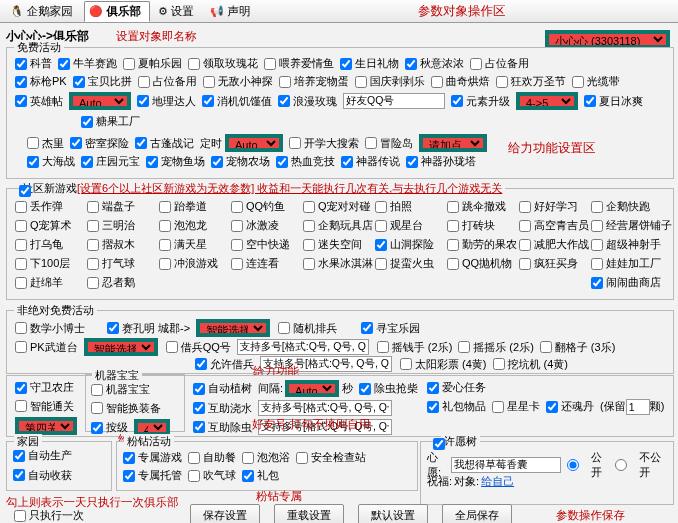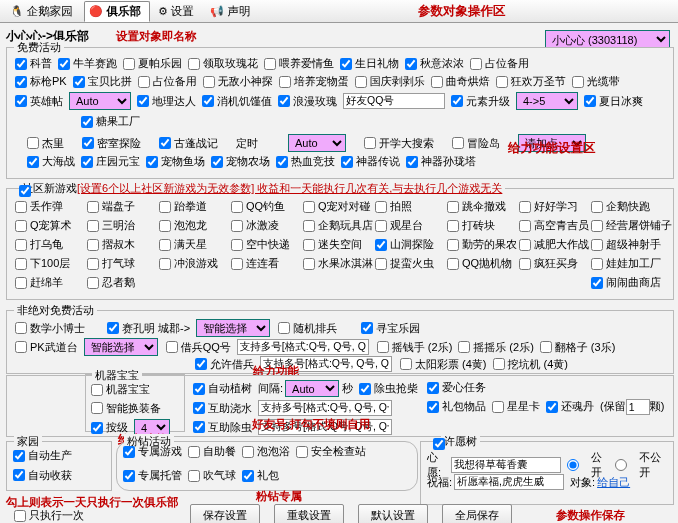--- a/index.html
+++ b/index.html
@@ -40,22 +40,22 @@
   .breadcrumb{
     position:absolute;left:6px;top:28px;
     font-size:12px;font-weight:bold;
   }
   .hdr-select-wrap{
     position:absolute;right:8px;top:30px;
   }
   select.ui{
     font-family:"Liberation Sans",sans-serif;
     font-size:11px;
-    border:1px solid #0f766e;
-    background:#f0abfc;
+    border:4px solid #0f766e;
+    background:#ef4444;
     height:19px;
     padding:0 2px;
   }
   .panel{
     position:absolute;
     border:1px solid #b9b9b9;
     background:#f2f2f2;
   }
   .legend{
     position:absolute;
@@ -79,21 +79,21 @@
     background:#fff;
     font-size:10.5px;
     height:16px;
     padding:0 2px;
     font-family:"Liberation Sans",sans-serif;
     box-sizing:border-box;
   }
   .annot{
     position:absolute;
     color:#c00000;
-    font-weight:bold;
+    font-weight:normal;
     font-size:12.5px;
     white-space:nowrap;
   }
   .annot.sm{font-size:11.5px;}
   .btn{
     border:1px solid #8d8d8d;
     background:linear-gradient(#fcfcfc,#e6e6e6);
     font-size:11px;
     padding:3px 12px;
     border-radius:2px;
@@ -245,34 +245,34 @@
       </label>
   </div>
 
   <div class="row" style="position:absolute;left:74px;top:66px;">
     <label class="cb">
         <input type="checkbox" checked="" style="">
         <span>糖果工厂</span>
       </label>
   </div>
 
-  <div class="row" style="position:absolute;left:20px;top:86px;gap:12px;">
+  <div class="row" style="position:absolute;left:20px;top:86px;">
     <label class="cb">
         <input type="checkbox" style="">
         <span>杰里</span>
       </label>
     <label class="cb">
         <input type="checkbox" checked="" style="">
         <span>密室探险</span>
       </label>
     <label class="cb">
         <input type="checkbox" checked="" style="">
         <span>古蓬战记</span>
       </label>
-    <span style="margin-right:18px;">定时</span>
+    <span style="margin-right:3px;">定时</span>
     <select class="ui" style="width:58px;height:18px;margin-right:6px;"><option>Auto</option></select>
     <label class="cb">
         <input type="checkbox" style="">
         <span>开学大搜索</span>
       </label>
     <label class="cb">
         <input type="checkbox" style="">
         <span>冒险岛</span>
       </label>
     <select class="ui" style="width:68px;height:18px;"><option>请加点</option></select>
@@ -549,20 +549,33 @@
         <input type="checkbox" style="">
         <span>挖坑机 (4黄)</span>
       </label>
   </div>
 </div>
 
 <div class="annot sm" style="left:253px;top:364px;">给力功能</div>
 
 <div class="panel" style="left:6px;top:375px;width:666px;height:60px;">
 
+  <div style="position:absolute;left:8px;top:4px;">
+    <label class="cb">
+        <input type="checkbox" checked="" style="">
+        <span>守卫农庄</span>
+      </label>
+    <div style="height:3px"></div>
+    <label class="cb">
+        <input type="checkbox" style="">
+        <span>智能通关</span>
+      </label>
+    <div style="height:3px"></div>
+    <select class="ui" style="width:62px;height:18px;"><option>第四关</option></select>
+  </div>
 
   <div style="position:absolute;left:78px;top:-2px;width:98px;border:1px solid #b9b9b9;height:56px;">
     <div class="legend" style="left:6px;top:-7px;">机器宝宝</div>
     <div style="position:absolute;left:5px;top:7px;">
       <label class="cb">
           <input type="checkbox" style="">
           <span>机器宝宝</span>
         </label>
       <div style="height:3px"></div>
       <label class="cb">
@@ -651,23 +664,23 @@
         <span>自动生产</span>
       </label>
     <div style="height:4px"></div>
     <label class="cb">
         <input type="checkbox" checked="" style="">
         <span>自动收获</span>
       </label>
   </div>
 </div>
 
-<div class="panel" style="left:116px;top:441px;width:300px;height:48px;border-radius:13px;">
+<div class="panel" style="left:116px;top:441px;width:300px;height:48px;">
   <div class="legend">粉钻活动</div>
-  <div class="row" style="position:absolute;left:6px;top:2px;">
+  <div class="row" style="position:absolute;left:6px;top:8px;">
     <label class="cb">
         <input type="checkbox" checked="" style="">
         <span>专属游戏</span>
       </label>
     <label class="cb">
         <input type="checkbox" style="">
         <span>自助餐</span>
       </label>
     <label class="cb">
         <input type="checkbox" style="">
@@ -708,21 +721,20 @@
         <span>公开</span>
       </label>
     <label class="radio">
         <input type="radio" name="vis" style="">
         <span>不公开</span>
       </label>
   </div>
 
   <div class="row" style="position:absolute;left:6px;top:32px;">
     <span style="margin-right:2px;">祝福:</span>
-    <input class="txt" style="width: 110px; margin-right: 6px;" value="祈愿幸福,虎虎生威">
     <span style="margin-right:2px;">对象:</span>
     <span class="bluelink">给自己</span>
   </div>
 </div>
 
 <div class="annot sm" style="left:6px;top:495px;">勾上则表示一天只执行一次俱乐部</div>
 <label class="cb" style="position:absolute;left:14px;top:508px;">
   <input type="checkbox" style="">
     <span>只执行一次</span>
 </label>

